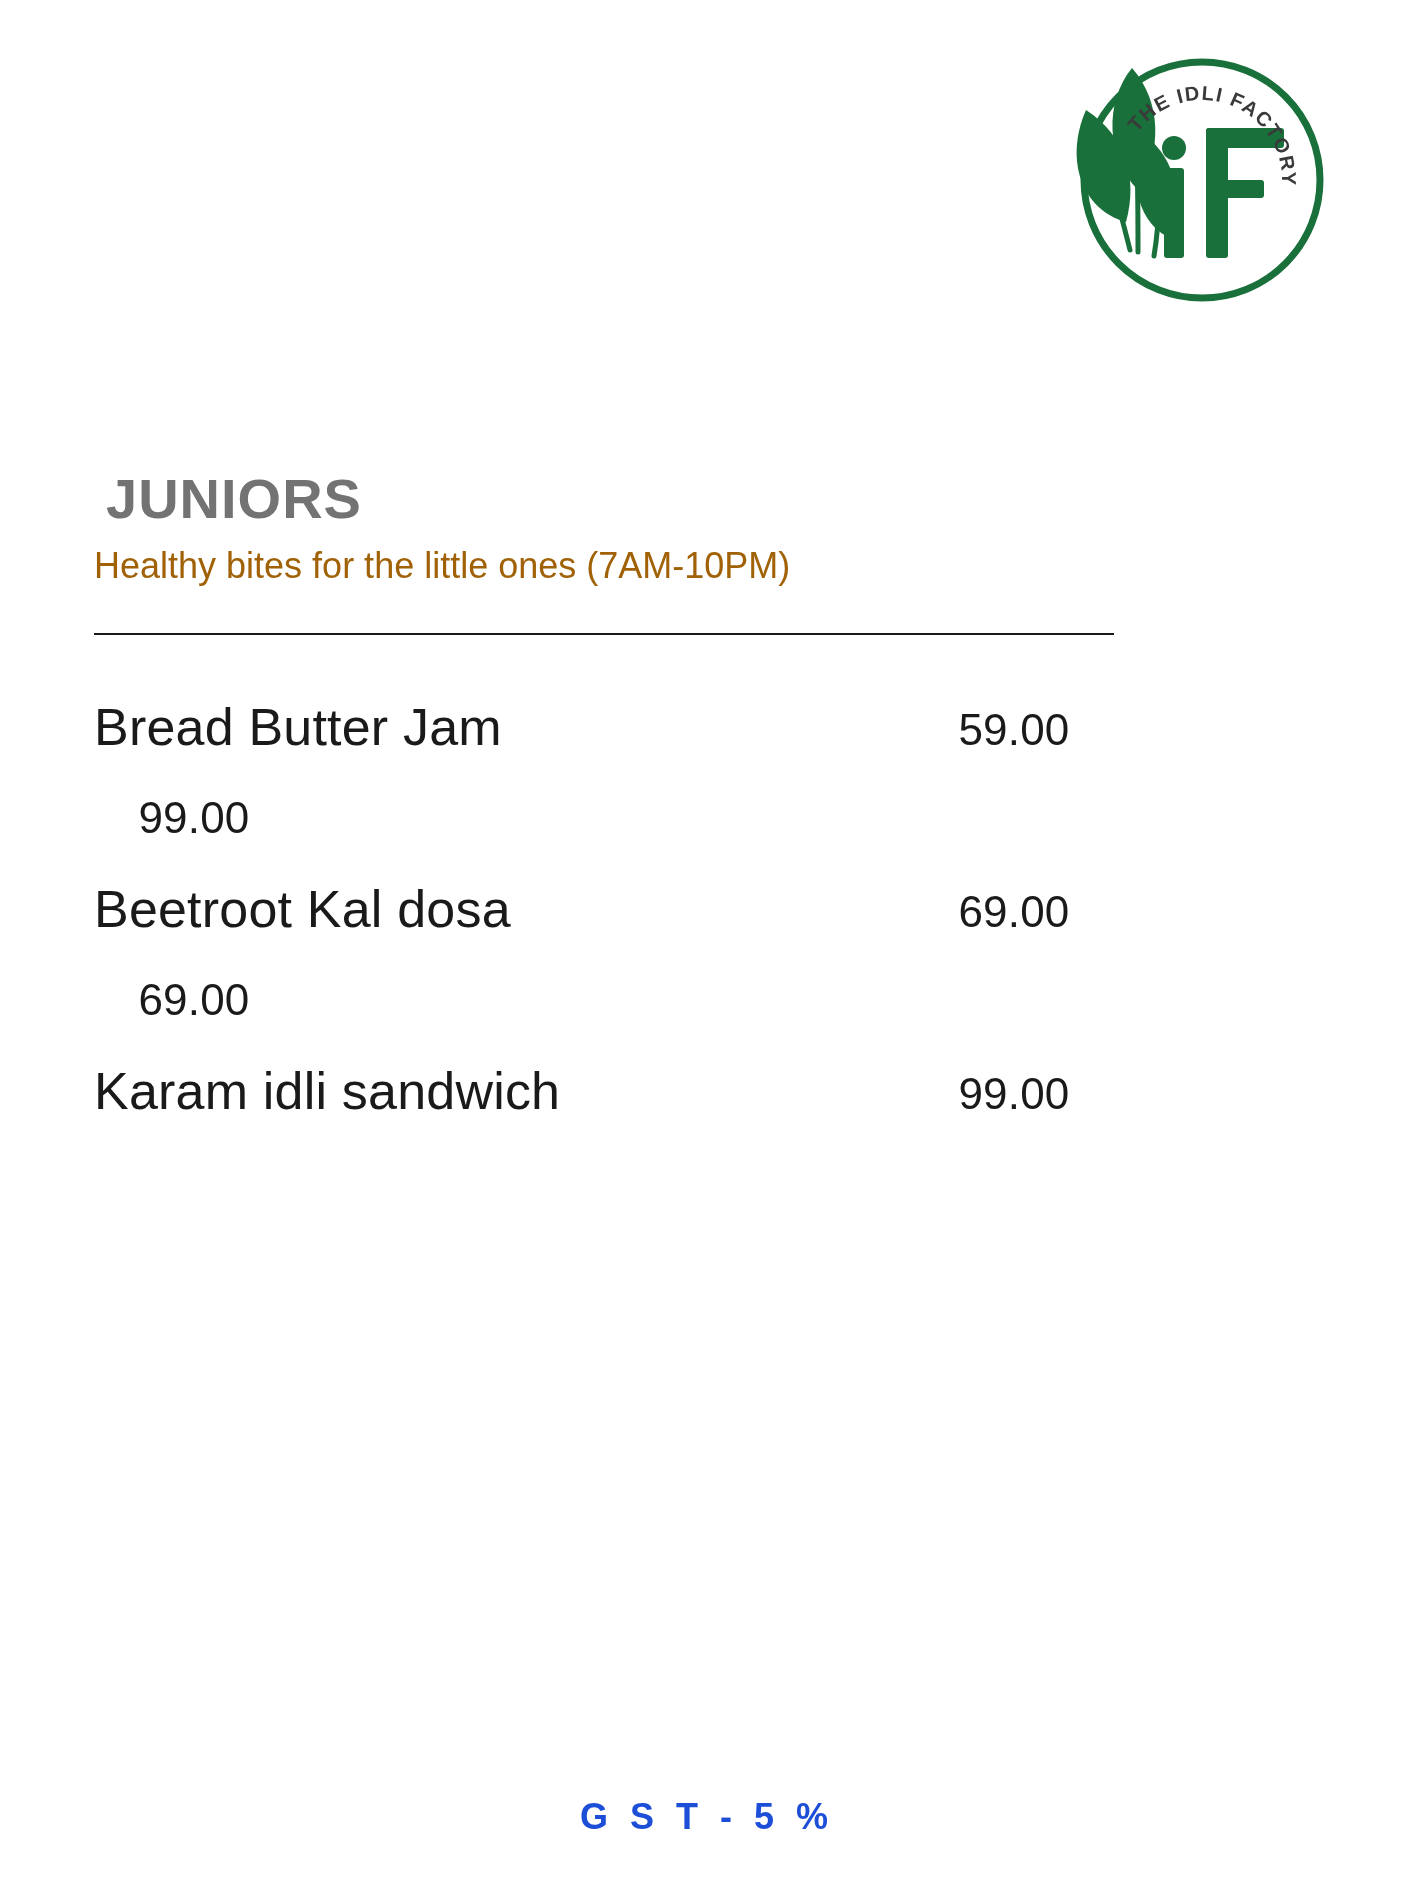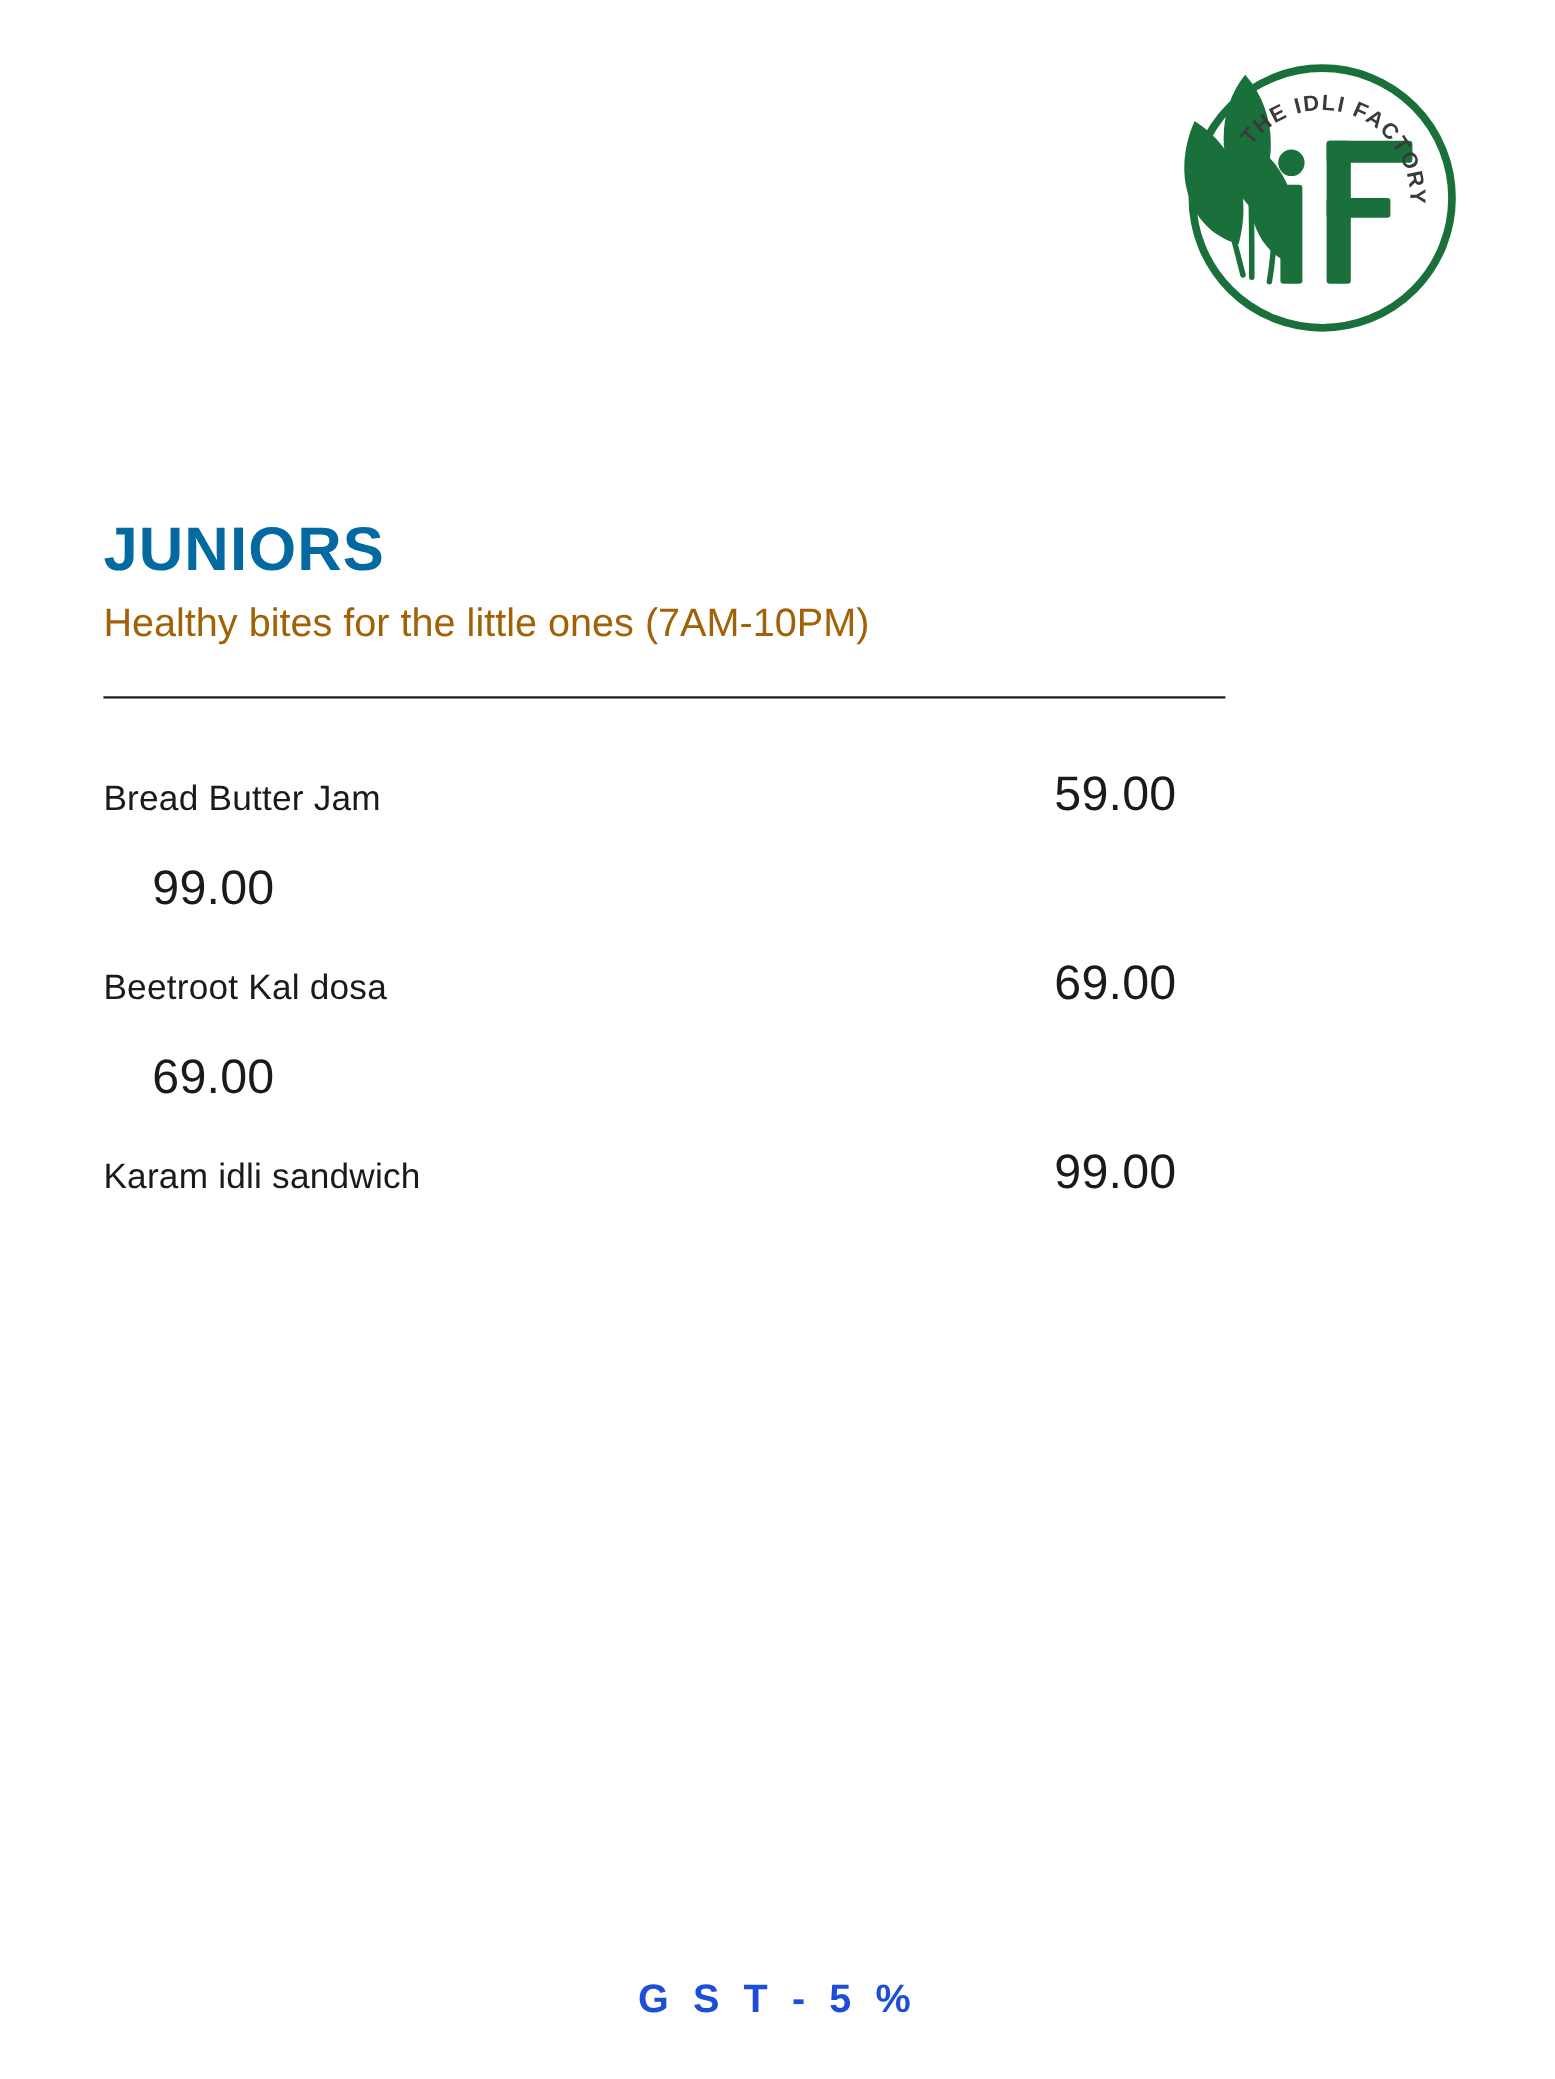--- a/index.html
+++ b/index.html
@@ -35,22 +35,22 @@
     position: absolute;
     left: 94px;
     top: 470px;
     width: 1020px;
   }
   .section-title {
     font-size: 56px;
     font-weight: 700;
     letter-spacing: 1px;
     line-height: 1.05;
-    margin: 0 0 14px 0;
-    color: #0369a1;
+    margin: 0 0 14px 12px;
+    color: #737373;
   }
   .section-sub {
     font-size: 36px;
     font-weight: 400;
     line-height: 1.28;
     color: #a16207;
     margin: 0;
     max-width: 760px;
   }
   .divider {
@@ -64,21 +64,21 @@
     margin-top: 62px;
     width: 1020px;
   }
   .item-row {
     display: flex;
     align-items: baseline;
     justify-content: space-between;
     margin-bottom: 36px;
   }
   .item-name {
-    font-size: 32px;
+    font-size: 52px;
     font-weight: 400;
     color: #1a1a1a;
     letter-spacing: 0.2px;
   }
   .item-price {
     font-size: 44px;
     font-weight: 400;
     color: #1a1a1a;
     letter-spacing: 0.2px;
     text-align: center;

